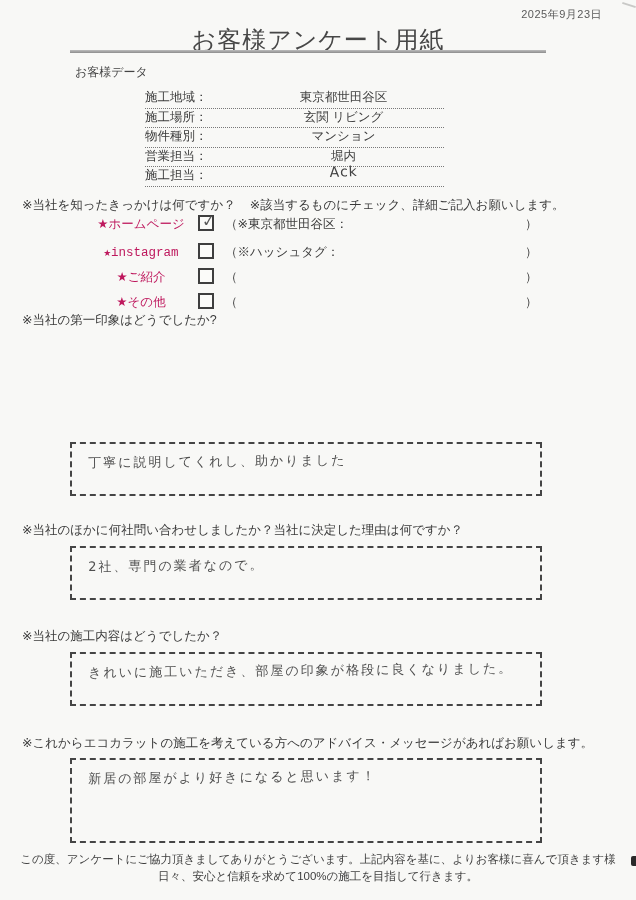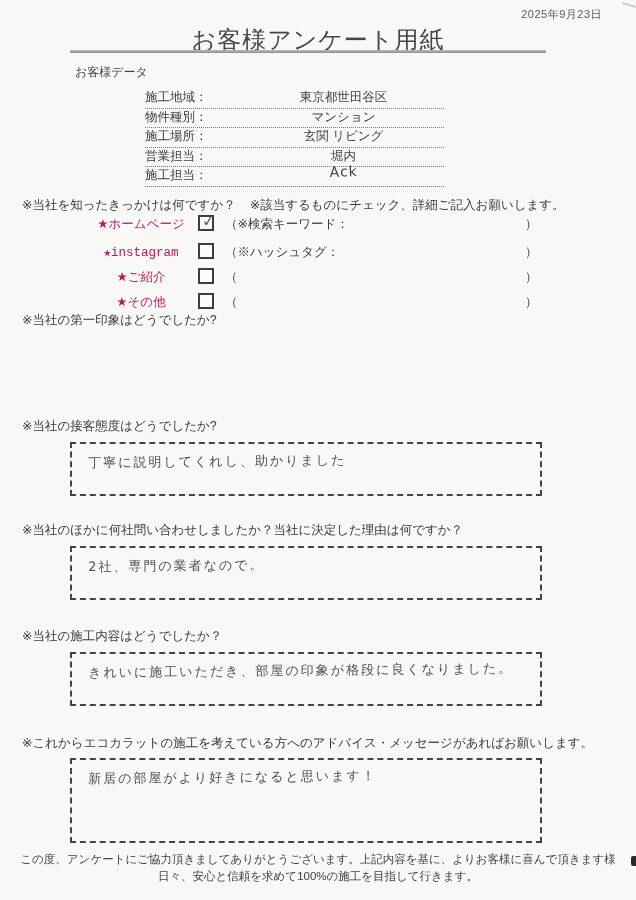--- a/index.html
+++ b/index.html
@@ -166,47 +166,47 @@
   <div class="title-rule"></div>
 
   <div class="cust-heading">お客様データ</div>
 
   <div class="data-table">
     <div class="data-row">
       <span class="lbl">施工地域：</span>
       <span class="val">東京都世田谷区</span>
     </div>
     <div class="data-row">
+      <span class="lbl">施工場所：</span>
+      <span class="val">玄関 リビング</span>
+    </div>
+    <div class="data-row">
       <span class="lbl">物件種別：</span>
       <span class="val">マンション</span>
     </div>
     <div class="data-row">
-      <span class="lbl">施工場所：</span>
-      <span class="val">玄関 リビング</span>
-    </div>
-    <div class="data-row">
       <span class="lbl">営業担当：</span>
       <span class="val">堀内</span>
     </div>
     <div class="data-row">
       <span class="lbl">施工担当：</span>
       <span class="val hand hand-ack">Ack</span>
     </div>
   </div>
 
   <div class="q-line" style="top:197px;">
     <span>※当社を知ったきっかけは何ですか？</span><span class="instr">※該当するものにチェック、詳細ご記入お願いします。</span>
   </div>
 
   <div class="opt-row" style="top:214px;">
     <span class="opt-label">★ホームページ</span>
     <span class="opt-box">
         <span class="mark hand">✓</span>
       </span>
-    <span class="opt-open">（※検索キーワード：</span>
+    <span class="opt-open">（※東京都世田谷区：</span>
     <span class="opt-close">）</span>
   </div>
   <div class="opt-row" style="top:242px;font-family:Liberation Mono, monospace;">
     <span class="opt-label">★instagram</span>
     <span class="opt-box">
         <span class="mark hand"></span>
       </span>
     <span class="opt-open">（※ハッシュタグ：</span>
     <span class="opt-close">）</span>
   </div>
@@ -222,21 +222,20 @@
     <span class="opt-label">★その他</span>
     <span class="opt-box">
         <span class="mark hand"></span>
       </span>
     <span class="opt-open">（</span>
     <span class="opt-close">）</span>
   </div>
 
   <div class="q-line" style="top:312px;">※当社の第一印象はどうでしたか?</div>
 
-  <div class="q-line" style="top:418px;">※当社の接客態度はどうでしたか?</div>
   <div class="ans-box" style="top:442px; height:54px;">
     <span class="ans-text hand">丁寧に説明してくれし、助かりました</span>
   </div>
 
   <div class="q-line" style="top:522px;">※当社のほかに何社問い合わせしましたか？当社に決定した理由は何ですか？</div>
   <div class="ans-box" style="top:546px; height:54px;">
     <span class="ans-text hand">2社、専門の業者なので。</span>
   </div>
 
   <div class="q-line" style="top:628px;">※当社の施工内容はどうでしたか？</div>

